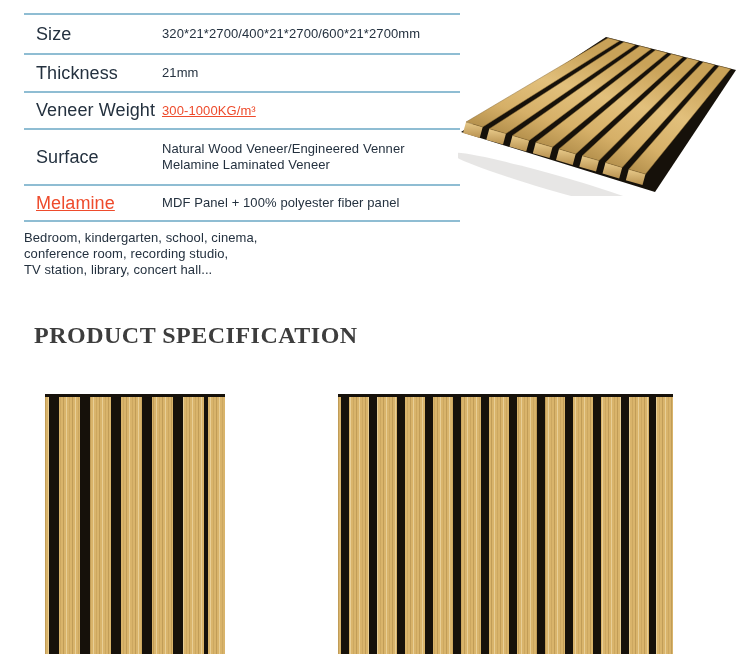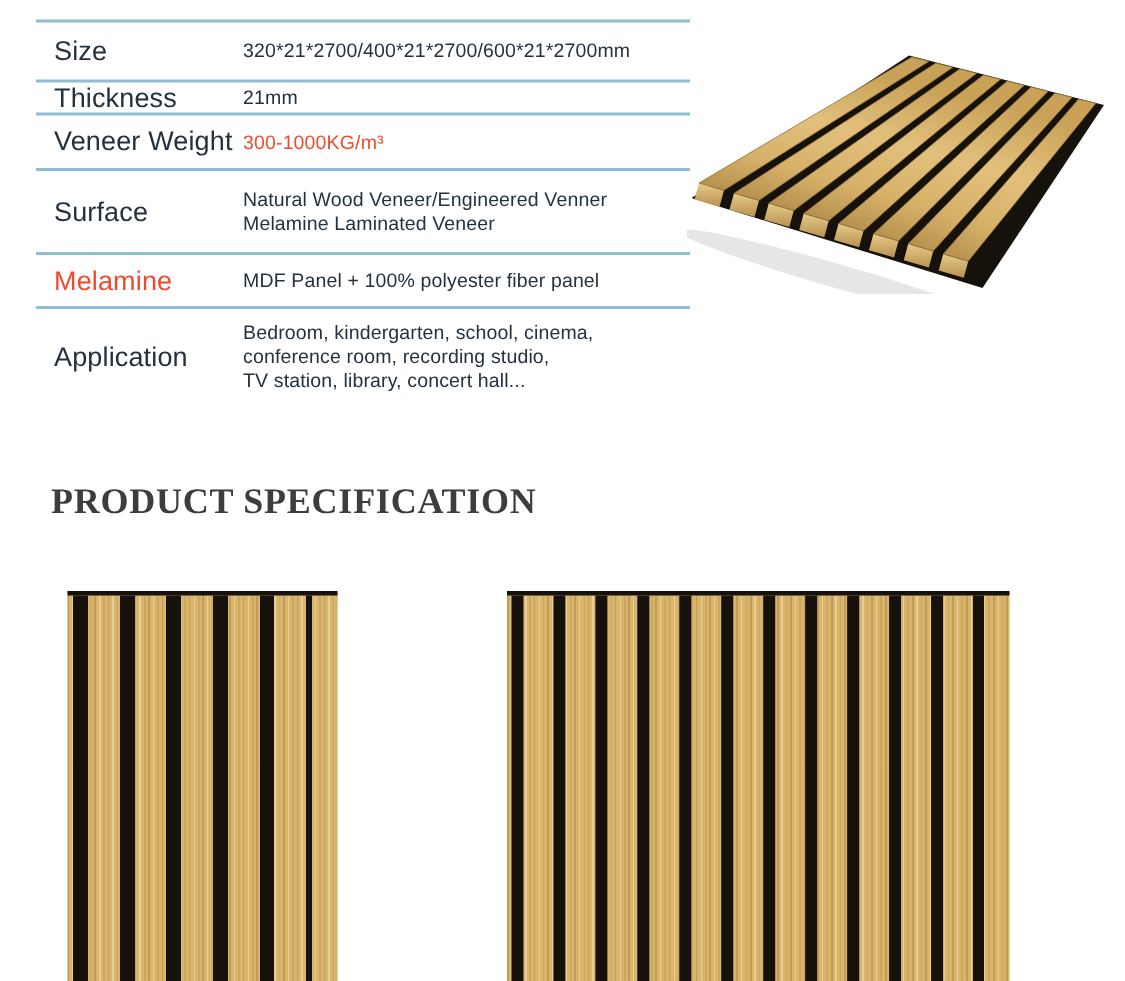--- a/index.html
+++ b/index.html
@@ -11,34 +11,34 @@
   }
   
   .spec-table{
     position:absolute;left:24px;top:13px;width:436px;
   }
   .spec-row{
     display:flex;align-items:center;box-sizing:border-box;
     border-top:2px solid var(--line-blue,#8fbdd3);
   }
   .spec-row.h40{height:40px}
-  .spec-row.h38{height:22px}
+  .spec-row.h38{height:38px}
   .spec-row.h37{height:37px}
   .spec-row.h44{height:56px}
   .spec-row.h36{height:36px}
   .spec-row.h66{height:66px}
   .spec-label{
     width:138px;padding-left:12px;box-sizing:border-box;
     font-size:18px;letter-spacing:.1px;
   }
   .spec-value{
     flex:1;font-size:13px;line-height:16px;white-space:pre-line;
     letter-spacing:.1px;
   }
-  .accent{color:var(--accent-red,#ee4b2c);}
+  .accent{color:var(--accent-red,#ee4b2c);text-decoration:underline;}
   
   .section-title{
     position:absolute;left:34px;top:322px;margin:0;
     font-family:"Liberation Serif","DejaVu Serif",serif;
     font-weight:bold;font-size:24px;letter-spacing:.5px;
     color:var(--heading-gray,#3d3d3d);
   }
   
   .hero{
     position:absolute;left:458px;top:18px;width:294px;height:178px;
@@ -84,21 +84,20 @@
   <div class="spec-row h44">
     <div class="spec-label">Surface</div>
     <div class="spec-value">Natural Wood Veneer/Engineered Venner
 Melamine Laminated Veneer</div>
   </div>
   <div class="spec-row h36">
     <div class="spec-label accent">Melamine</div>
     <div class="spec-value">MDF Panel + 100% polyester fiber panel</div>
   </div>
   <div class="spec-row h66">
-    <div class="spec-label">Application</div>
     <div class="spec-value">Bedroom, kindergarten, school, cinema,
 conference room, recording studio,
 TV station, library, concert hall...</div>
   </div>
 </div>
 
 <svg id="hero" class="hero" viewBox="0 0 294 178" aria-hidden="true">
   <defs>
     <linearGradient id="topg" x1="0" y1="1" x2="0.55" y2="0">
       <stop offset="0" stop-color="#b08c49"></stop>

